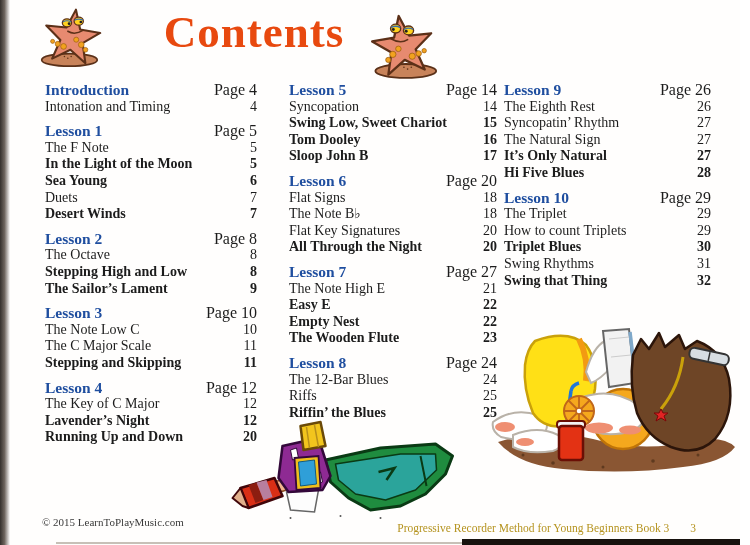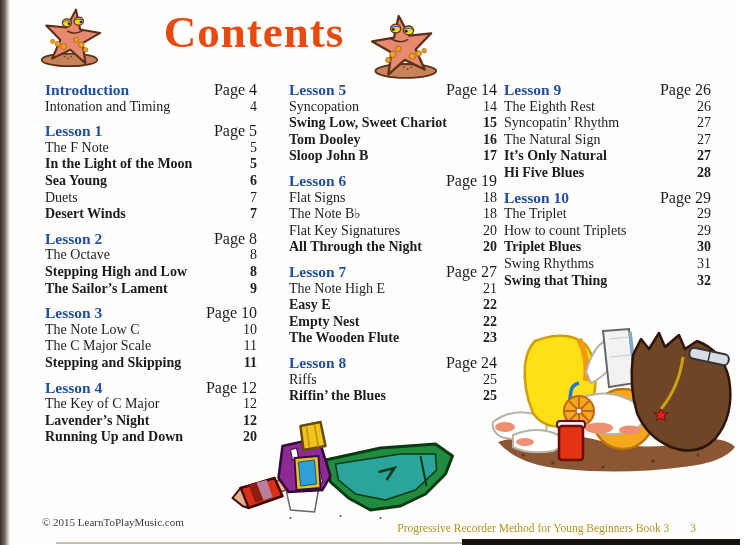--- a/index.html
+++ b/index.html
@@ -207,21 +207,21 @@
           <span class="item-page bold">16</span>
         </div>
         <div class="row">
           <span class="item-label bold">Sloop John B</span>
           <span class="item-page bold">17</span>
         </div>
       </div>
       <div class="section">
         <div class="row">
           <span class="heading-label">Lesson 6</span>
-          <span class="page-label">Page 19</span>
+          <span class="page-label">Page 20</span>
         </div>
         <div class="row">
           <span class="item-label">Flat Signs</span>
           <span class="item-page">18</span>
         </div>
         <div class="row">
           <span class="item-label">The Note B♭</span>
           <span class="item-page">18</span>
         </div>
         <div class="row">
@@ -252,20 +252,24 @@
         </div>
         <div class="row">
           <span class="item-label bold">The Wooden Flute</span>
           <span class="item-page bold">23</span>
         </div>
       </div>
       <div class="section">
         <div class="row">
           <span class="heading-label">Lesson 8</span>
           <span class="page-label">Page 24</span>
+        </div>
+        <div class="row">
+          <span class="item-label">The 12-Bar Blues</span>
+          <span class="item-page">24</span>
         </div>
         <div class="row">
           <span class="item-label">Riffs</span>
           <span class="item-page">25</span>
         </div>
         <div class="row">
           <span class="item-label bold">Riffin’ the Blues</span>
           <span class="item-page bold">25</span>
         </div>
       </div>

